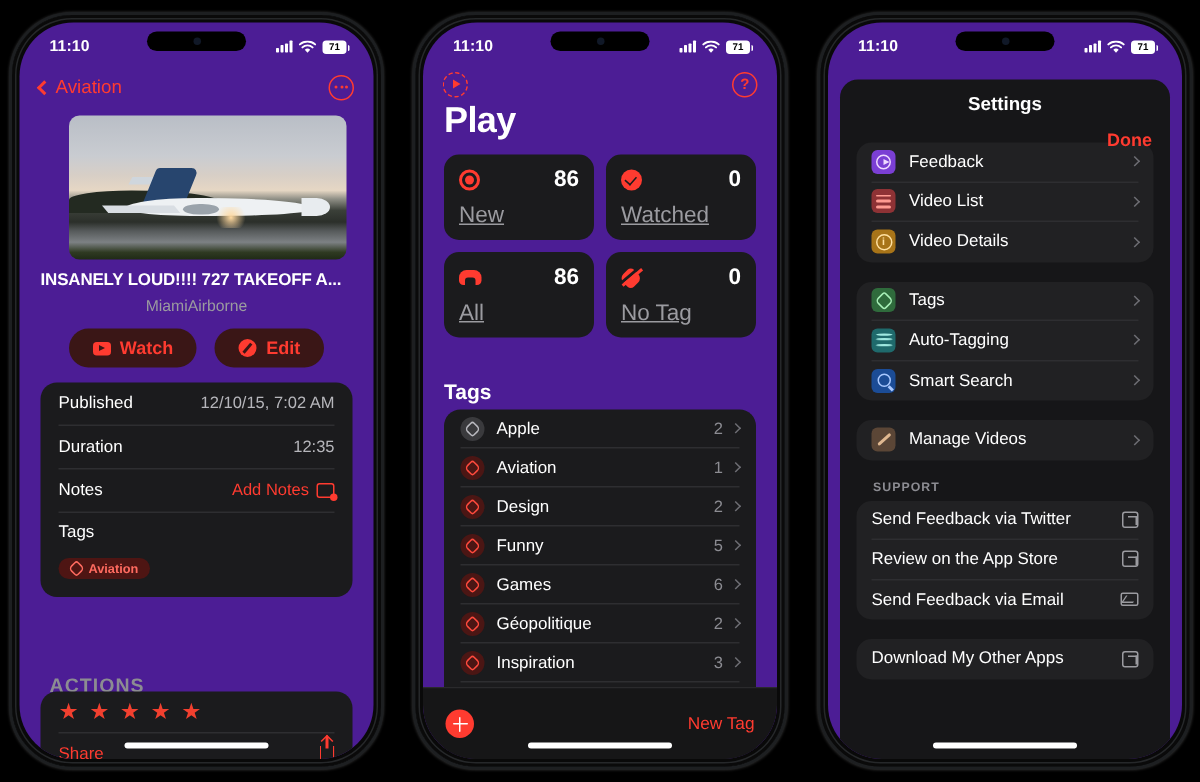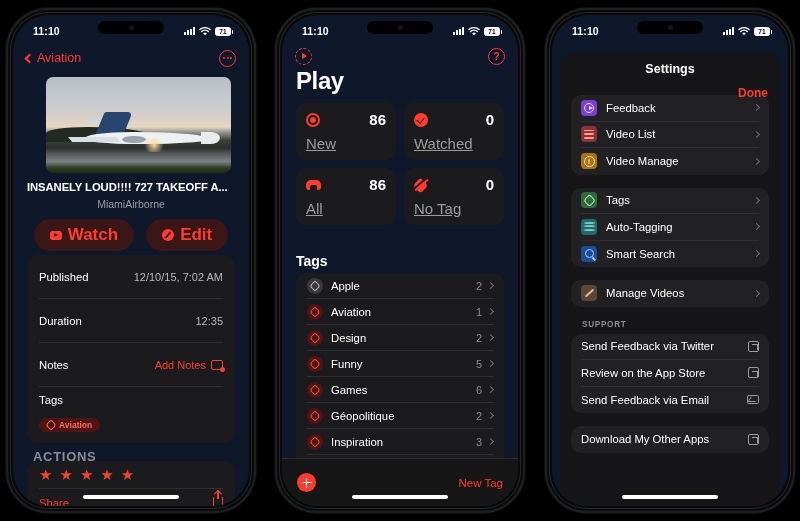--- a/index.html
+++ b/index.html
@@ -25,21 +25,21 @@
   .phone::after{
     content:""; position:absolute; inset:0; border-radius:40px;
     box-shadow: inset 0 0 0 2px #0a0a0a, inset 0 0 0 3px #26282a;
     pointer-events:none;
   }
   #phone1 { left: 6px; }
   #phone2 { left: 275px; }
   #phone3 { left: 545px; }
 
   .screen { position:absolute; left:5px; top:5px; right:5px; bottom:5px;
-            border-radius: 36px; background:#0f172a; overflow:hidden; }
+            border-radius: 36px; background:#4c1d95; overflow:hidden; }
 
   
   .island {
     position:absolute; top:6px; left:50%; transform:translateX(-50%);
     width:66px; height:13px; border-radius:10px; background:#000;
     z-index:30;
     display:flex; align-items:center; justify-content:center;
   }
   .island .cam{ width:5px;height:5px;border-radius:50%;background:#101827; }
 
@@ -104,32 +104,32 @@
       background:radial-gradient(circle,#ffd9a0 0%,rgba(255,200,120,0) 70%);}
 
   .vidtitle{position:absolute;top:166px;left:14px;right:14px;text-align:left;
       color:#fff;font-size:11.3px;font-weight:700;letter-spacing:-.1px;}
   .vidchan{position:absolute;top:183px;left:0;right:0;text-align:center;
       color:#9b9ba0;font-size:10.5px;}
 
   .btnrow{position:absolute;top:204px;left:0;right:0;display:flex;
       justify-content:center;gap:12px;}
   .pill{display:flex;align-items:center;gap:6px;background:#3a1616;
-      color:#ff3b30;border-radius:16px;padding:6px 16px;font-size:17px;font-weight:600;}
+      color:#ff3b30;border-radius:16px;padding:6px 16px;font-size:12px;font-weight:600;}
   .yt{width:12px;height:9px;border-radius:2.5px;background:#ff3b30;position:relative;}
   .yt::after{content:"";position:absolute;left:4.5px;top:2px;border-left:4px solid #3a1616;
       border-top:2.5px solid transparent;border-bottom:2.5px solid transparent;}
   .pencil-c{width:12px;height:12px;border-radius:50%;background:#ff3b30;position:relative;}
   .pencil-c::after{content:"";position:absolute;left:5px;top:2px;width:1.6px;height:8px;
       background:#3a1616;transform:rotate(40deg);}
 
   .card{position:absolute;left:14px;right:14px;background:#1b1b1d;border-radius:11px;}
   #p1card{top:240px;padding:0 12px;}
   .row{display:flex;align-items:center;justify-content:space-between;
-      height:44px;border-bottom:.6px solid #2e2e31;color:#fff;font-size:11.3px;}
+      height:29px;border-bottom:.6px solid #2e2e31;color:#fff;font-size:11.3px;}
   .row:last-child{border-bottom:none;}
   .row .val{color:#b6b6bb;font-size:11px;}
   .row .red{color:#ff3b30;display:flex;align-items:center;gap:5px;font-size:11px;}
   .noteico{width:12px;height:10px;border:1.3px solid #ff3b30;border-radius:2px;position:relative;}
   .noteico::after{content:"";position:absolute;right:-3px;bottom:-3px;width:5px;height:5px;
       border-radius:50%;background:#ff3b30;}
   .tagrow{height:26px;display:flex;align-items:center;color:#fff;font-size:11.3px;}
   .tagchipwrap{padding:2px 0 10px 0;}
   .tagchip{display:inline-flex;align-items:center;gap:4px;background:#4e1513;
       color:#ff6b60;border-radius:9px;padding:2px 8px;font-size:8.5px;font-weight:600;}
@@ -556,21 +556,21 @@
                   <span></span>
                 </span>
               </span>
             <span class="slabel">Video List</span>
             <span class="chev-r"></span>
           </div>
           <div class="srow">
             <span class="sico" style="background:#a87418">
                 <span class="g-info">i</span>
               </span>
-            <span class="slabel">Video Manage</span>
+            <span class="slabel">Video Details</span>
             <span class="chev-r"></span>
           </div>
         </div>
 
         <div class="grp">
           <div class="srow">
             <span class="sico" style="background:#2f6b3c">
                 <span class="g-tag"></span>
               </span>
             <span class="slabel">Tags</span>

